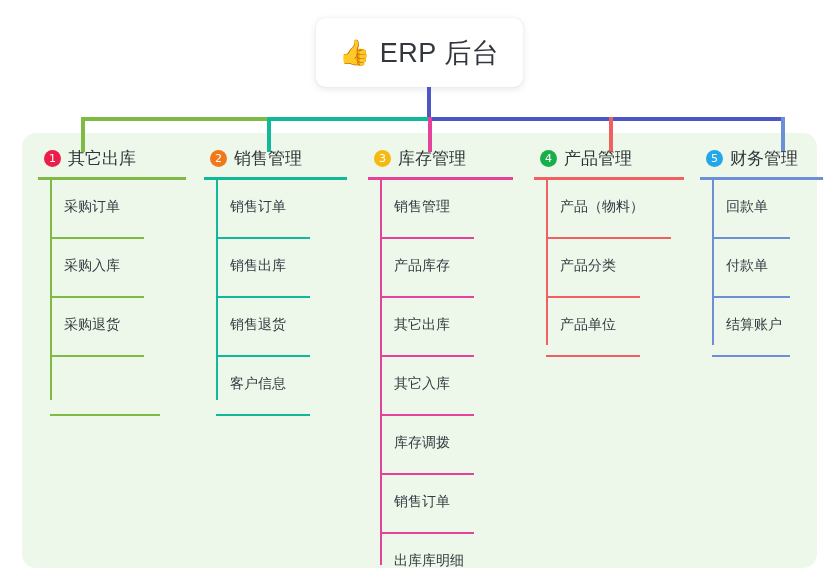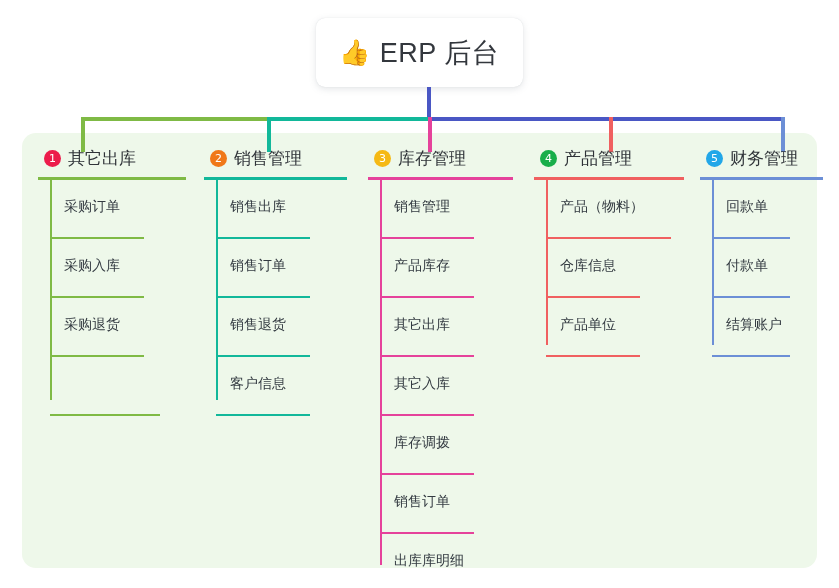--- a/index.html
+++ b/index.html
@@ -116,25 +116,25 @@
       </div>
       <div class="col" style="left: 204px; width: 143px;">
         <div class="col-head">
           <span class="badge" style="background: rgb(240, 120, 24);">2</span>
           <span class="col-title">销售管理</span>
         </div>
         <div class="head-rule" style="background: rgb(18, 184, 154); width: 143px;"></div>
         <div class="items">
           <div class="spine" style="background: rgb(18, 184, 154); height: 220px;"></div>
           <div class="item">
+            <span class="item-label">销售订单</span>
+            <div class="item-rule" style="background: rgb(18, 184, 154); width: 94px;"></div>
+          </div>
+          <div class="item">
             <span class="item-label">销售出库</span>
-            <div class="item-rule" style="background: rgb(18, 184, 154); width: 94px;"></div>
-          </div>
-          <div class="item">
-            <span class="item-label">销售订单</span>
             <div class="item-rule" style="background: rgb(18, 184, 154); width: 94px;"></div>
           </div>
           <div class="item">
             <span class="item-label">销售退货</span>
             <div class="item-rule" style="background: rgb(18, 184, 154); width: 94px;"></div>
           </div>
           <div class="item">
             <span class="item-label">客户信息</span>
             <div class="item-rule" style="background: rgb(18, 184, 154); width: 94px;"></div>
           </div>
@@ -184,21 +184,21 @@
           <span class="col-title">产品管理</span>
         </div>
         <div class="head-rule" style="background: rgb(240, 96, 96); width: 150px;"></div>
         <div class="items">
           <div class="spine" style="background: rgb(240, 96, 96); height: 165px;"></div>
           <div class="item">
             <span class="item-label">产品（物料）</span>
             <div class="item-rule" style="background: rgb(240, 96, 96); width: 125px;"></div>
           </div>
           <div class="item">
-            <span class="item-label">仓库信息</span>
+            <span class="item-label">产品分类</span>
             <div class="item-rule" style="background: rgb(240, 96, 96); width: 94px;"></div>
           </div>
           <div class="item">
             <span class="item-label">产品单位</span>
             <div class="item-rule" style="background: rgb(240, 96, 96); width: 94px;"></div>
           </div>
         </div>
       </div>
       <div class="col" style="left: 700px; width: 123px;">
         <div class="col-head">

